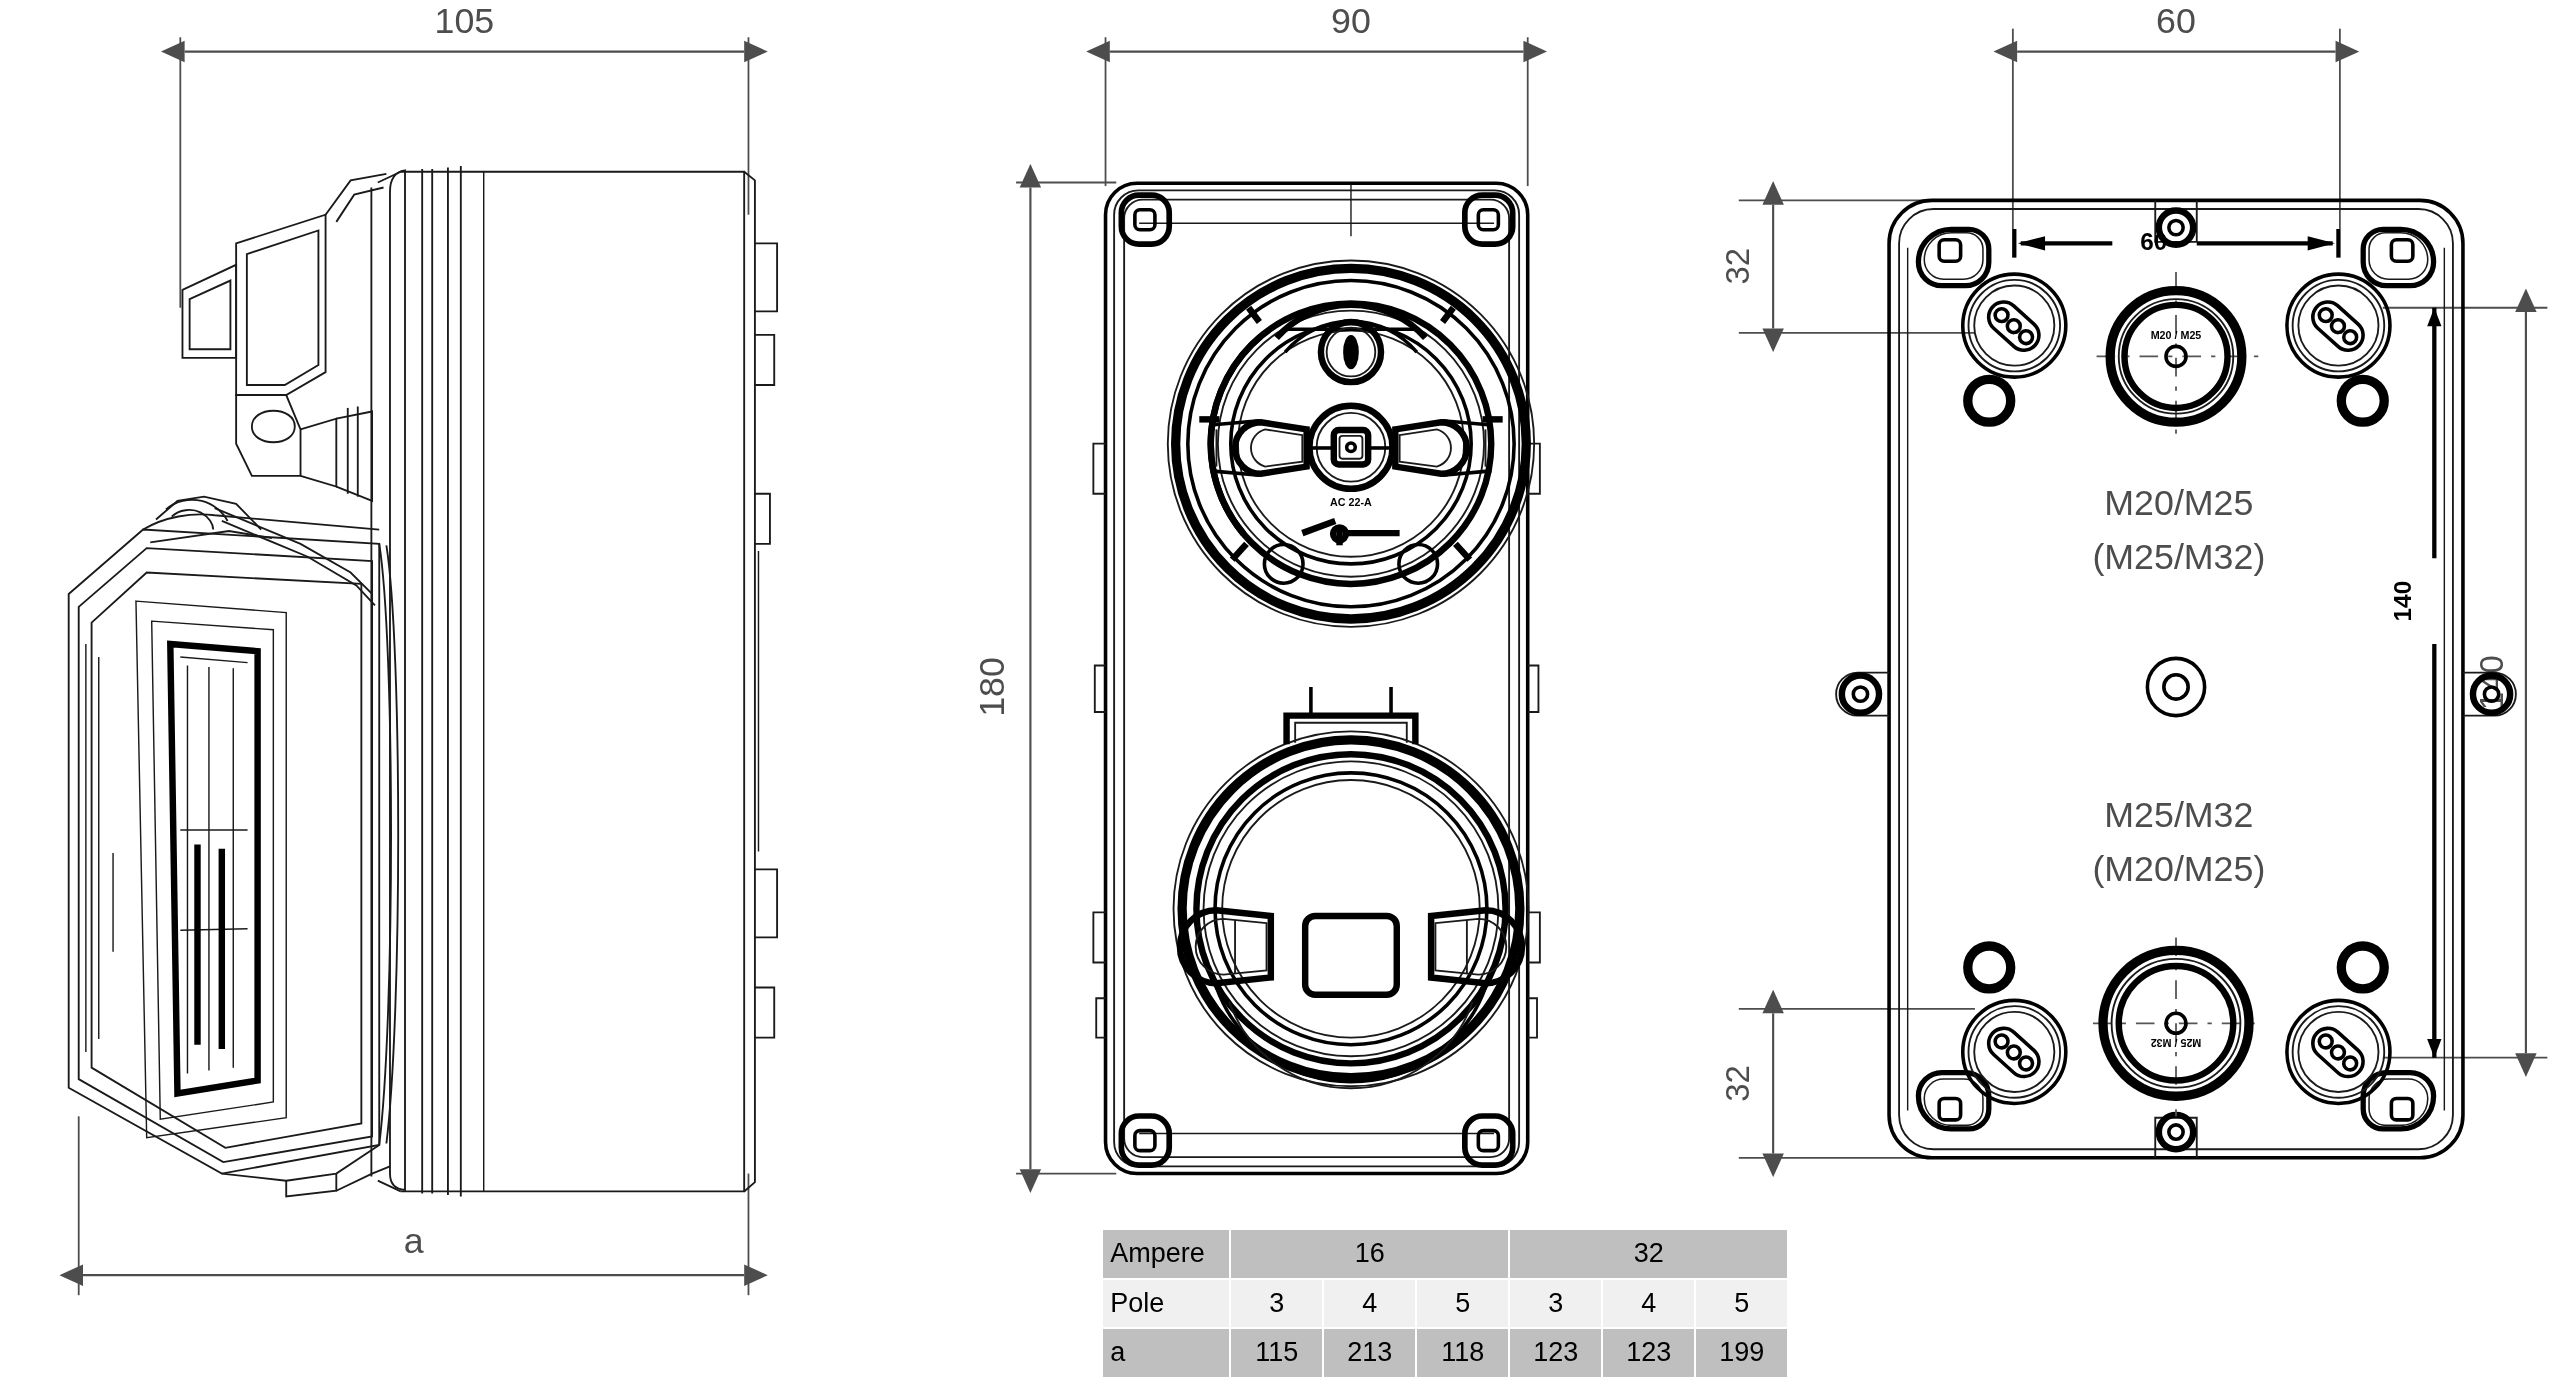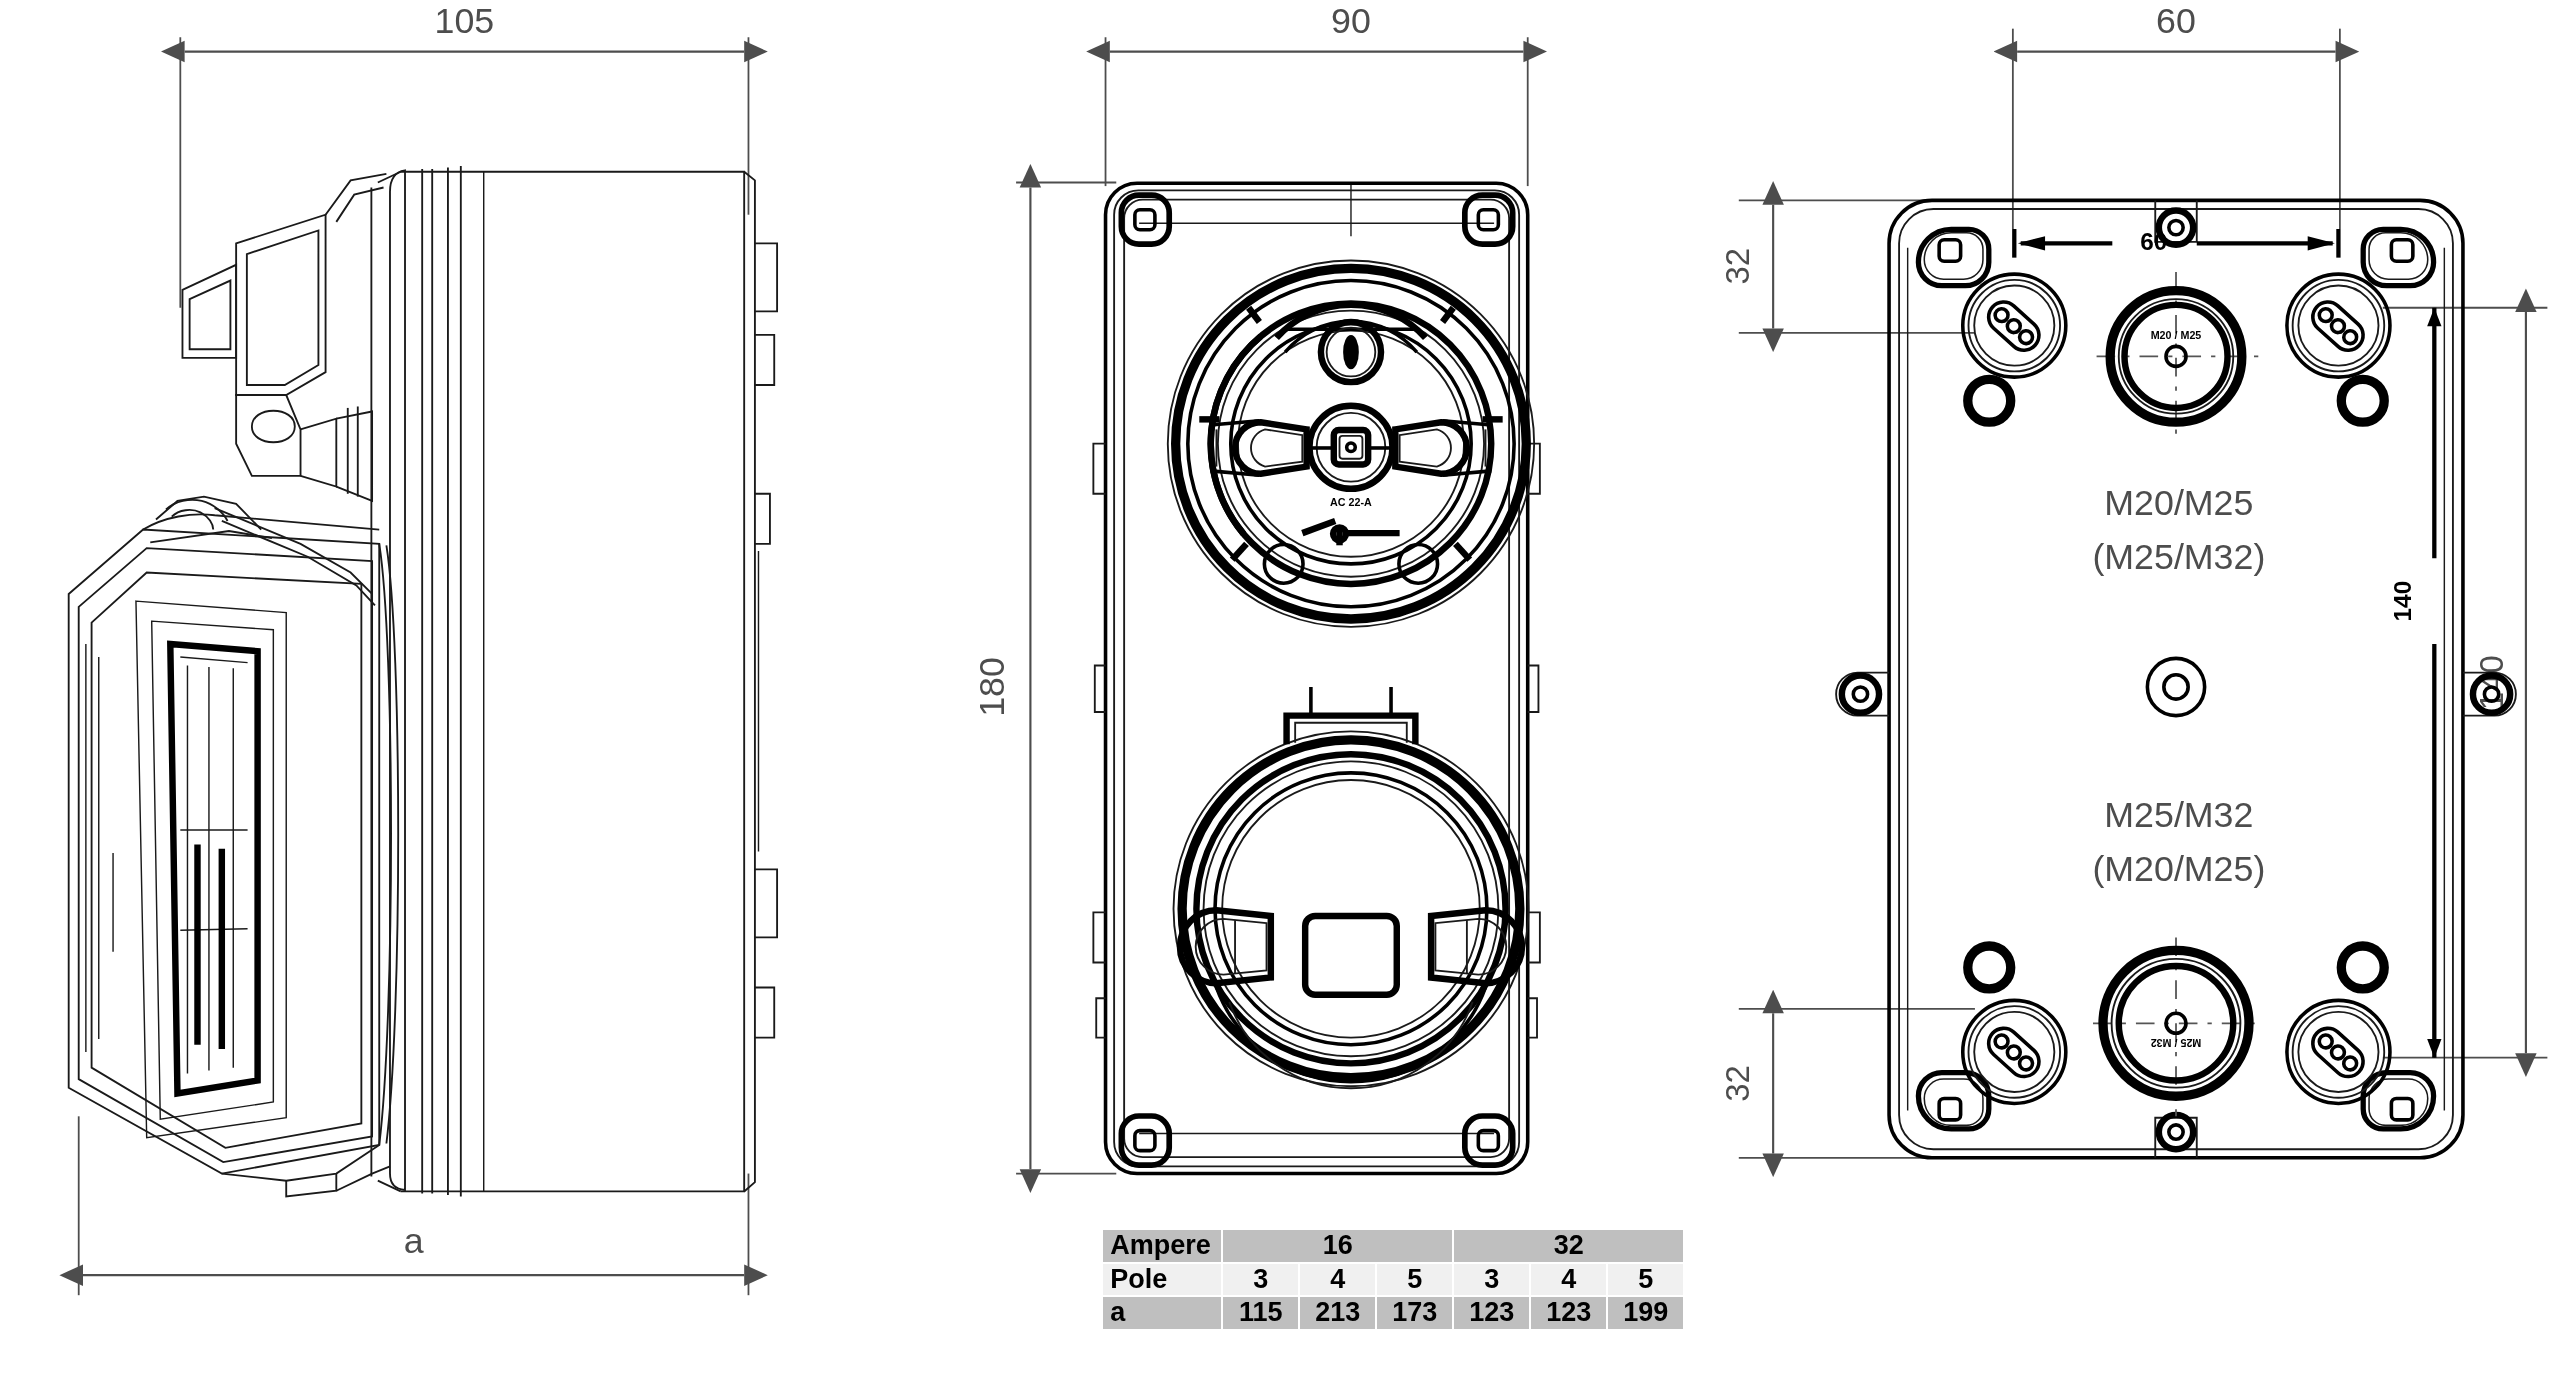--- a/index.html
+++ b/index.html
@@ -27,22 +27,22 @@
   .heavy2{stroke:#000;stroke-width:13;fill:none;}
   .ctr{stroke:#555;stroke-width:2.5;fill:none;stroke-dasharray:26 14 6 14;}
   .bolddimline{stroke:#000;stroke-width:6;fill:none;}
   .arrowf{fill:#4d4d4d;}
   .arrowb{fill:#000;}
 
   
   #spec-table{position:absolute;left:1101px;top:1228px;
               border-collapse:separate;border-spacing:2.9px 2.1px;
               font-family:"Liberation Sans","DejaVu Sans",sans-serif;}
-  #spec-table td{padding:0;margin:0;height:31.5px;text-align:center;
-                 font-size:27px;color:#000;font-weight:bold;}
+  #spec-table td{padding:8px;margin:0;height:31.5px;text-align:center;
+                 font-size:27px;color:#000;font-weight:normal;}
   #spec-table td.lbl{text-align:left;padding-left:7.2px;width:111px;}
   #spec-table td.v{width:75px;}
   .row-a td{background:#bfbfbf;}
   .row-b td{background:#f0f0f0;}
   .row-c td{background:#bfbfbf;}
 </style>
 </head>
 <body>
 
 <div class="stage">
@@ -510,20 +510,20 @@
     <td class="v">4</td>
     <td class="v">5</td>
     <td class="v">3</td>
     <td class="v">4</td>
     <td class="v">5</td>
   </tr>
   <tr class="row-c">
     <td class="lbl">a</td>
     <td class="v">115</td>
     <td class="v">213</td>
-    <td class="v">173</td>
+    <td class="v">118</td>
     <td class="v">123</td>
     <td class="v">123</td>
     <td class="v">199</td>
   </tr>
 </tbody>
   </table>
 
 
 </body></html>

